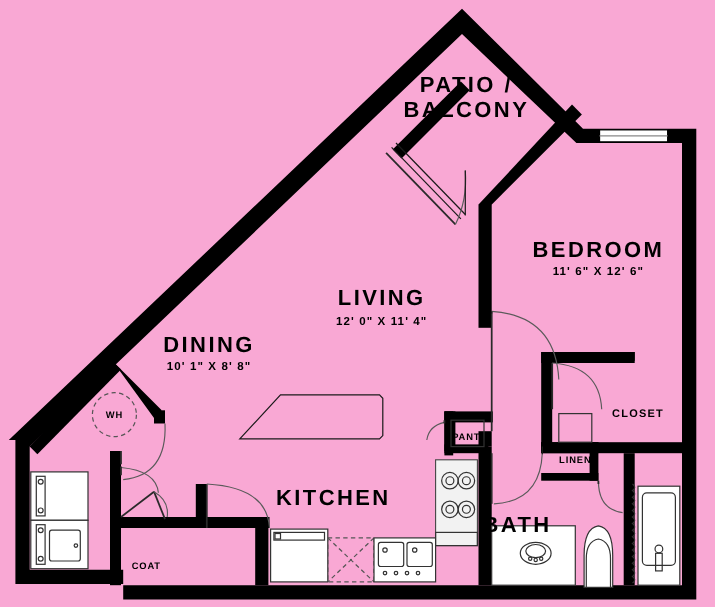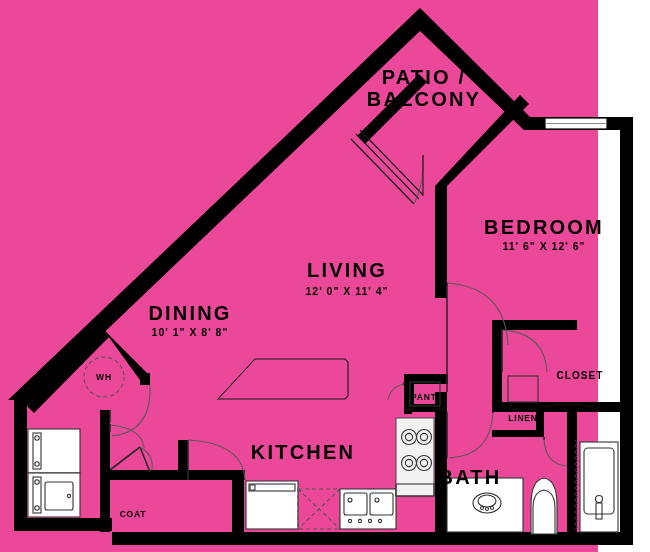--- a/index.html
+++ b/index.html
@@ -8,23 +8,23 @@
     background: #ffffff;
   }
   body {
     width: 650px;
     height: 552px;
     font-family: "Liberation Sans", sans-serif;
     overflow: hidden;
   }
   #floorplan-root {
     position: relative;
-    width: 598px;
+    width: 650px;
     height: 552px;
-    background: #ec4899;
+    background: #f9a8d4;
   }
   svg#plan {
     display: block;
     width: 650px;
     height: 552px;
   }
   .wall        { fill: #000000; stroke: none; }
   .thinline    { fill: none; stroke: #1a1a1a; stroke-width: 1.1; }
   .fixline     { fill: #ffffff; stroke: #333333; stroke-width: 1.1; }
   .fixline-nf  { fill: none; stroke: #333333; stroke-width: 1.1; }

